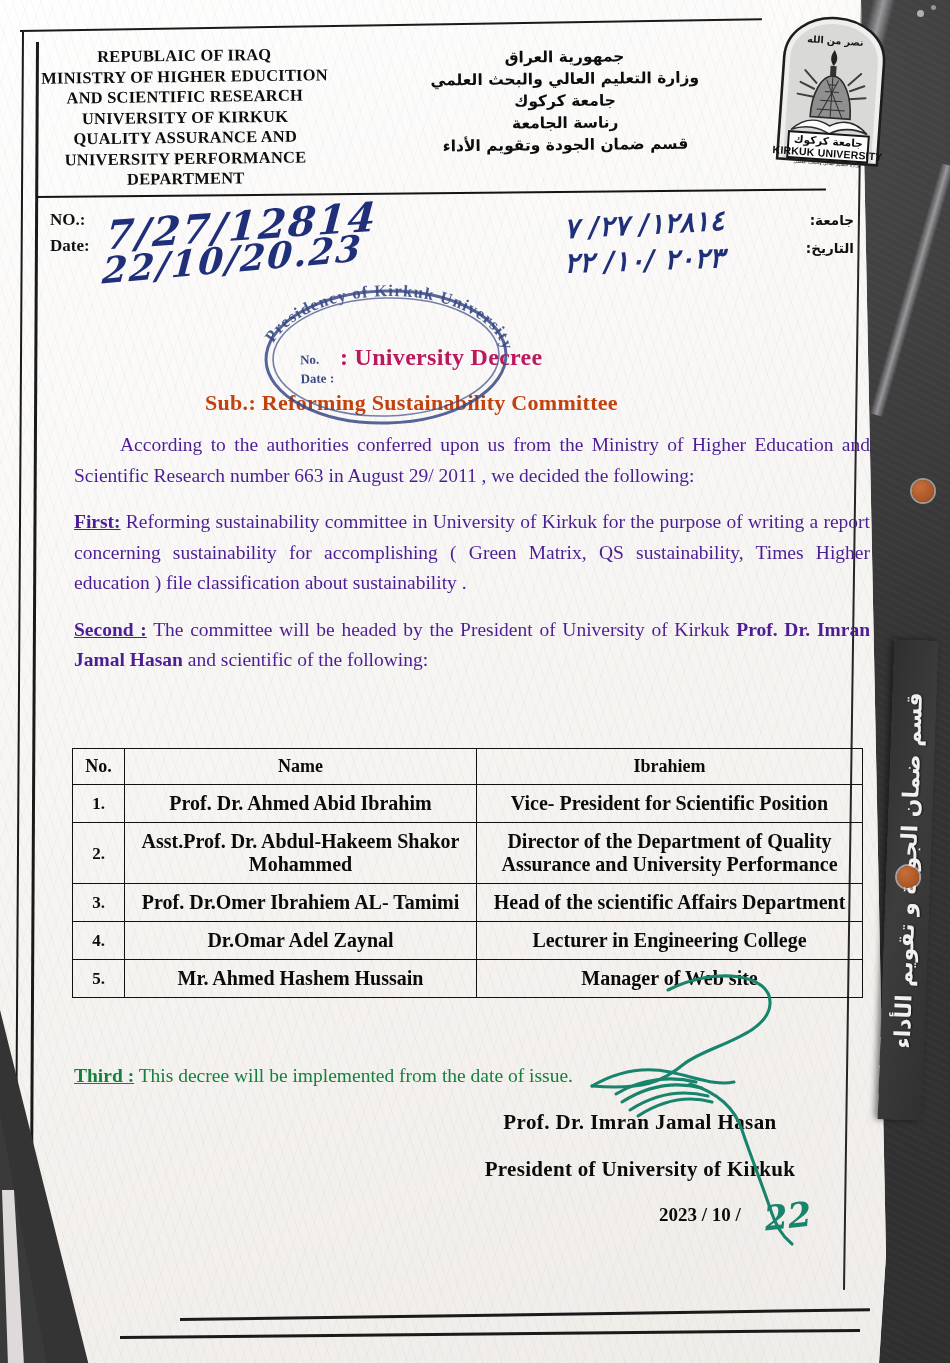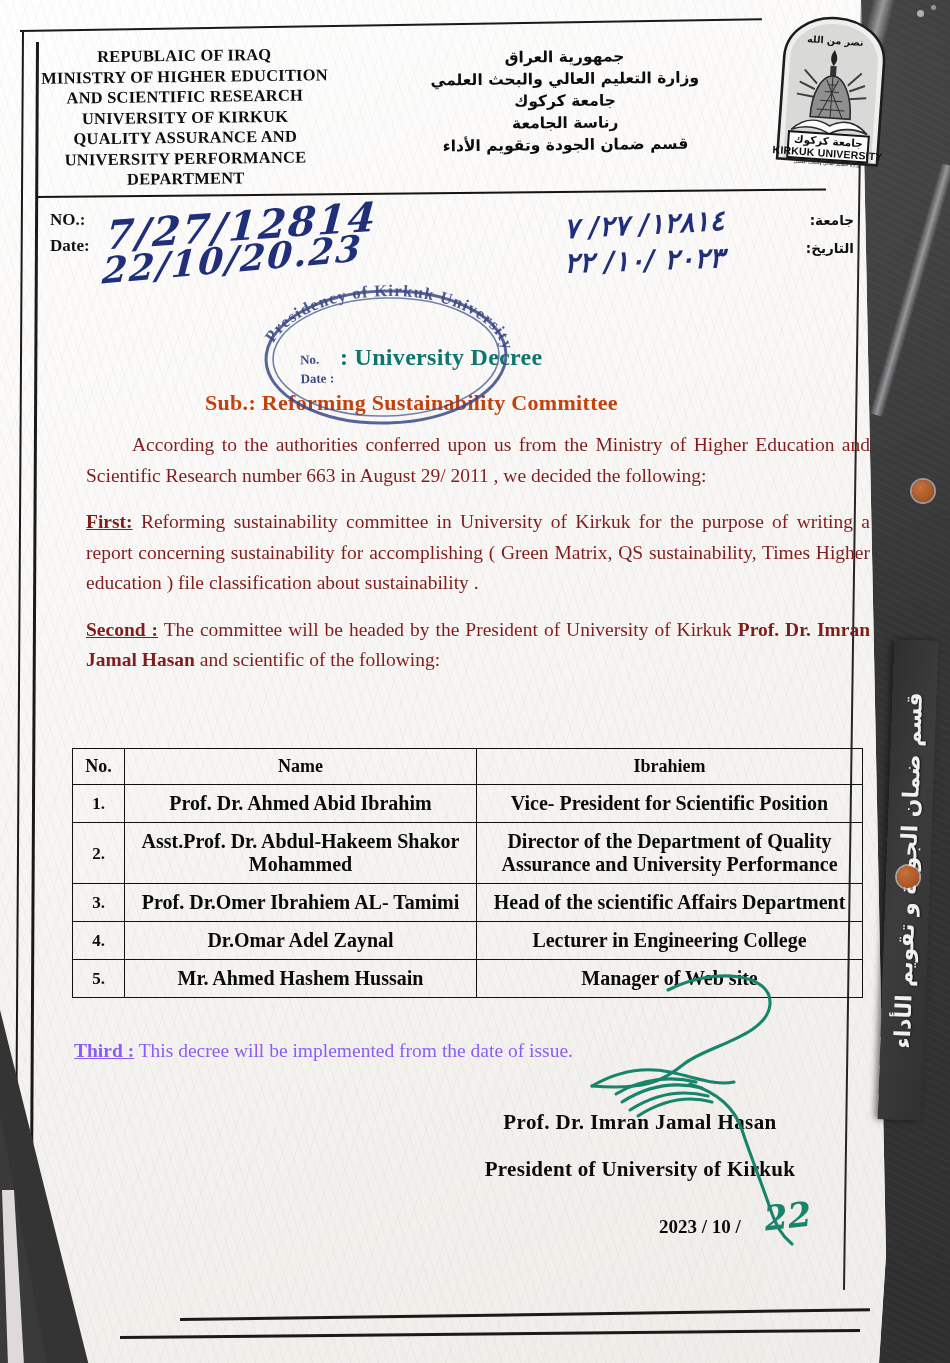--- a/index.html
+++ b/index.html
@@ -171,34 +171,34 @@
     font-family:"Liberation Serif",serif;font-weight:bold;font-size:13px;color:#3a4a86;
   }
   #stamp-inner-date{
     position:absolute;left:48px;top:91px;
     font-family:"Liberation Serif",serif;font-weight:bold;font-size:13px;color:#3a4a86;
   }
 
   
   #title{
     position:absolute;left:340px;top:344px;
-    font-size:24px;font-weight:bold;color:#0f766e;
+    font-size:24px;font-weight:bold;color:#be185d;
     font-family:"Liberation Serif",serif;letter-spacing:.3px;
   }
   #subtitle{
     position:absolute;left:205px;top:390px;
     font-size:22px;font-weight:bold;color:#c2410c;
     font-family:"Liberation Serif",serif;letter-spacing:.3px;
   }
 
   
   #body{position:absolute;left:74px;top:430px;width:796px;}
   .para{
-    text-align:justify;font-size:19.5px;line-height:30.5px;color:#7f1d1d;
-    font-family:"Liberation Serif",serif;margin:0 0 16px 12px;
+    text-align:justify;font-size:19.5px;line-height:30.5px;color:#4c1d95;
+    font-family:"Liberation Serif",serif;margin:0 0 16px 0;
   }
   .para .lead{font-weight:bold;text-decoration:underline;}
   .para .bold{font-weight:bold;}
   #p1{text-indent:46px;}
 
   
   #tbl-wrap{position:absolute;left:72px;top:748px;width:790px;}
   table{border-collapse:collapse;width:790px;table-layout:fixed;}
   th,td{
     border:1.6px solid #111;
@@ -206,31 +206,31 @@
     color:#0b0b0b;text-align:center;vertical-align:middle;
     padding:7px 4px;
   }
   thead th{font-size:18px;font-weight:bold;}
   tbody td{font-size:20px;font-weight:bold;line-height:23px;}
   tbody td.idx{font-weight:bold;font-size:17px;}
   col.c-no{width:52px;} col.c-name{width:352px;} col.c-pos{width:386px;}
 
   
   #third{
-    position:absolute;left:74px;top:1040px;font-size:19.5px;color:#8b5cf6;
+    position:absolute;left:74px;top:1065px;font-size:19.5px;color:#15803d;
     font-family:"Liberation Serif",serif;
   }
   #third .lead{font-weight:bold;text-decoration:underline;}
   #sig{
     position:absolute;left:430px;top:1110px;width:420px;text-align:center;
     font-family:"Liberation Serif",serif;color:#0b0b0b;
   }
   #sig .nm{font-size:21px;font-weight:bold;letter-spacing:.4px;}
   #sig .rl{font-size:21px;font-weight:bold;margin-top:22px;letter-spacing:.3px;}
-  #sig .dt{font-size:19px;font-weight:bold;margin-top:34px;padding-left:120px;}
+  #sig .dt{font-size:19px;font-weight:bold;margin-top:22px;padding-left:120px;}
 
   
   #scrawl{position:absolute;z-index:9;left:520px;top:960px;width:380px;height:300px;pointer-events:none;}
   #scrawl-date{
     position:absolute;z-index:9;left:764px;top:1196px;
     font-family:"DejaVu Serif",serif;font-style:italic;font-weight:bold;
     font-size:34px;color:#17846b;transform:rotate(-6deg);
   }
 
   

